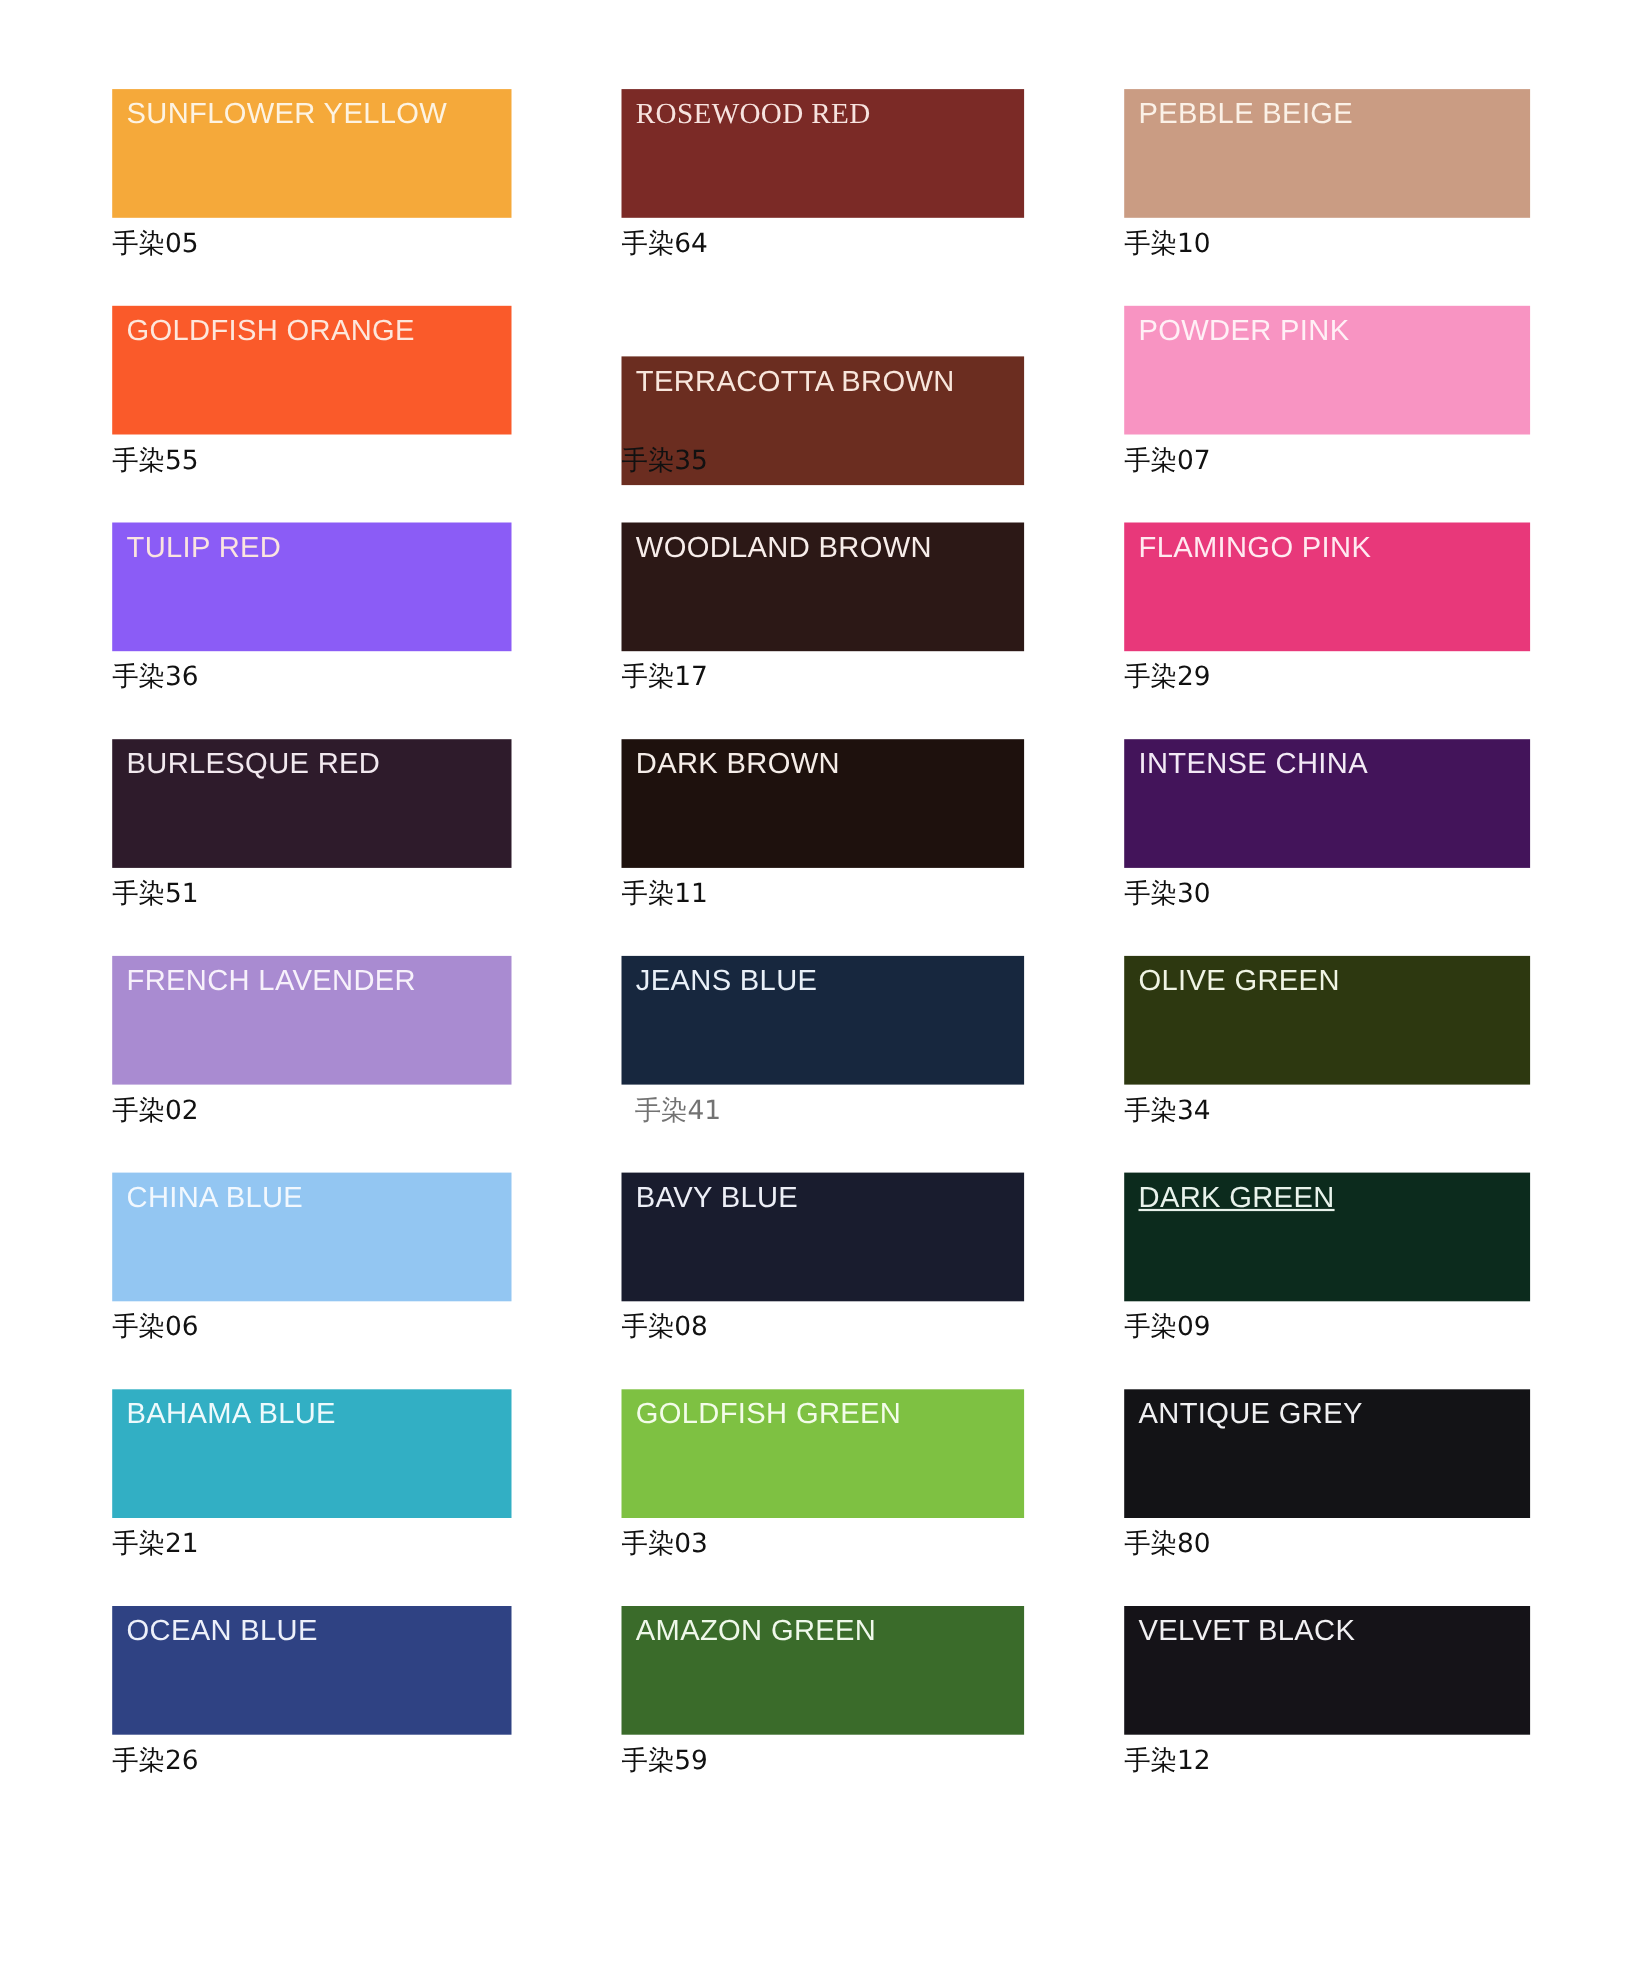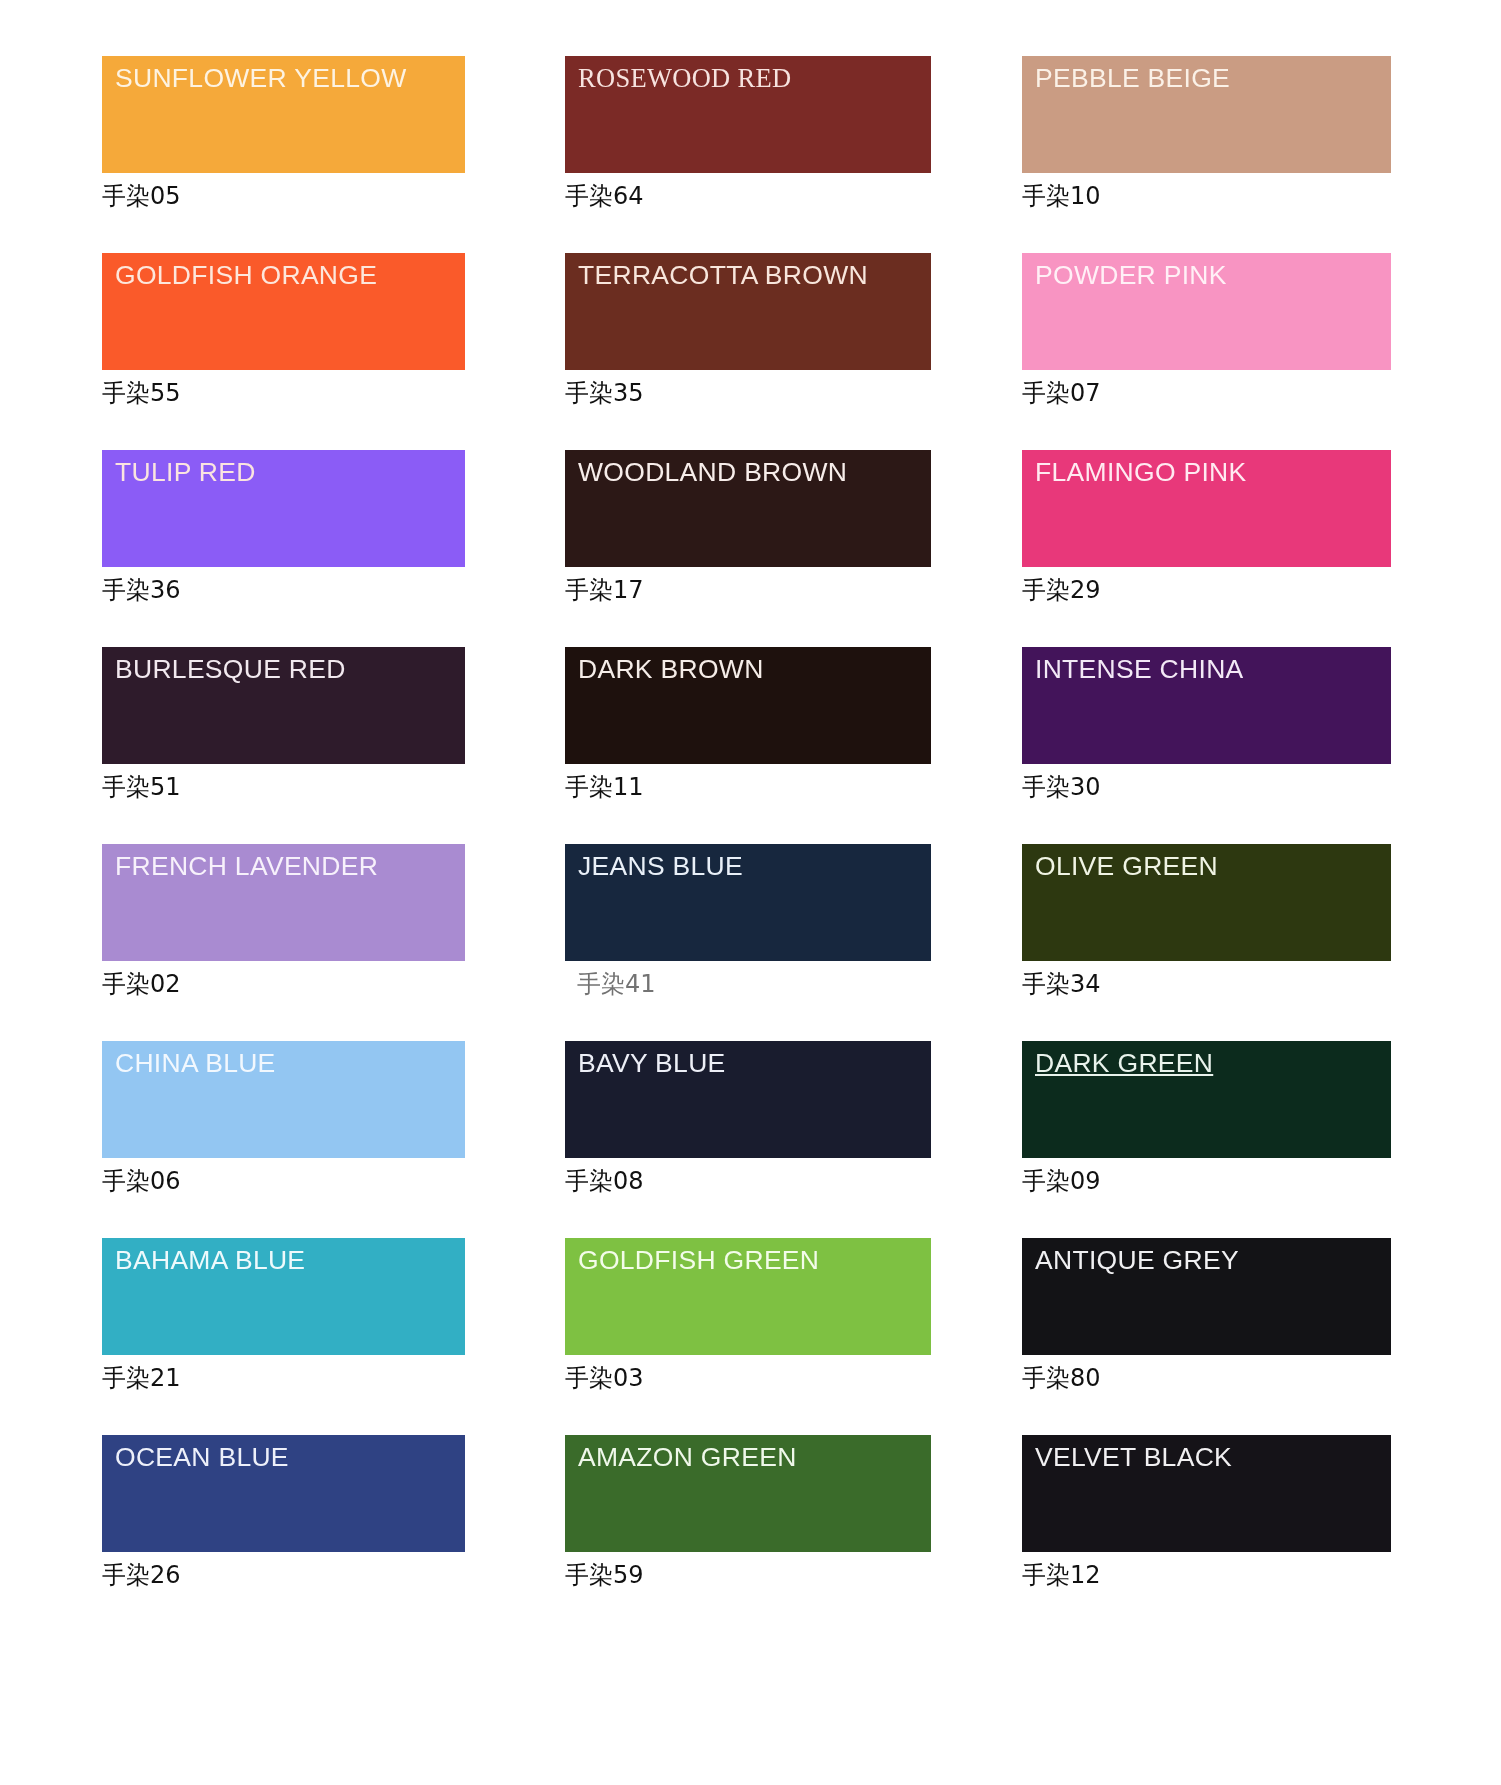--- a/index.html
+++ b/index.html
@@ -15,21 +15,21 @@
     -webkit-font-smoothing: antialiased;
     overflow: hidden;
   }
 
   .sheet {
     position: relative;
     width: 1288px;
     height: 1785px;
     background: #ffffff;
     box-sizing: border-box;
-    padding: 56px 0 0 0;
+    padding: 81px 0 0 0;
   }
 
   .swatch-grid {
     display: grid;
     grid-template-columns: 363px 100px 366px 91px 369px;
     grid-auto-rows: 197px;
     margin-left: 102px;
   }
 
   
@@ -96,21 +96,21 @@
         <span class="code" style="color: rgb(17, 17, 17);">手染10</span>
       </div>
       <div class="cell">
         <div class="chip" style="background: rgb(250, 90, 42);">
           <span class="chip-label" style="color: rgb(253, 231, 220);">GOLDFISH ORANGE</span>
         </div>
         <span class="code" style="color: rgb(17, 17, 17);">手染55</span>
       </div>
       <div class="cell spacer"></div>
       <div class="cell">
-        <div class="chip" style="background: rgb(107, 45, 32);">
+        <div class="chip" style="background: rgb(107, 45, 32); margin-top: 46px;">
           <span class="chip-label" style="color: rgb(248, 230, 220);">TERRACOTTA BROWN</span>
         </div>
         <span class="code" style="color: rgb(17, 17, 17);">手染35</span>
       </div>
       <div class="cell spacer"></div>
       <div class="cell">
         <div class="chip" style="background: rgb(248, 148, 194);">
           <span class="chip-label" style="color: rgb(255, 240, 246);">POWDER PINK</span>
         </div>
         <span class="code" style="color: rgb(17, 17, 17);">手染07</span>

